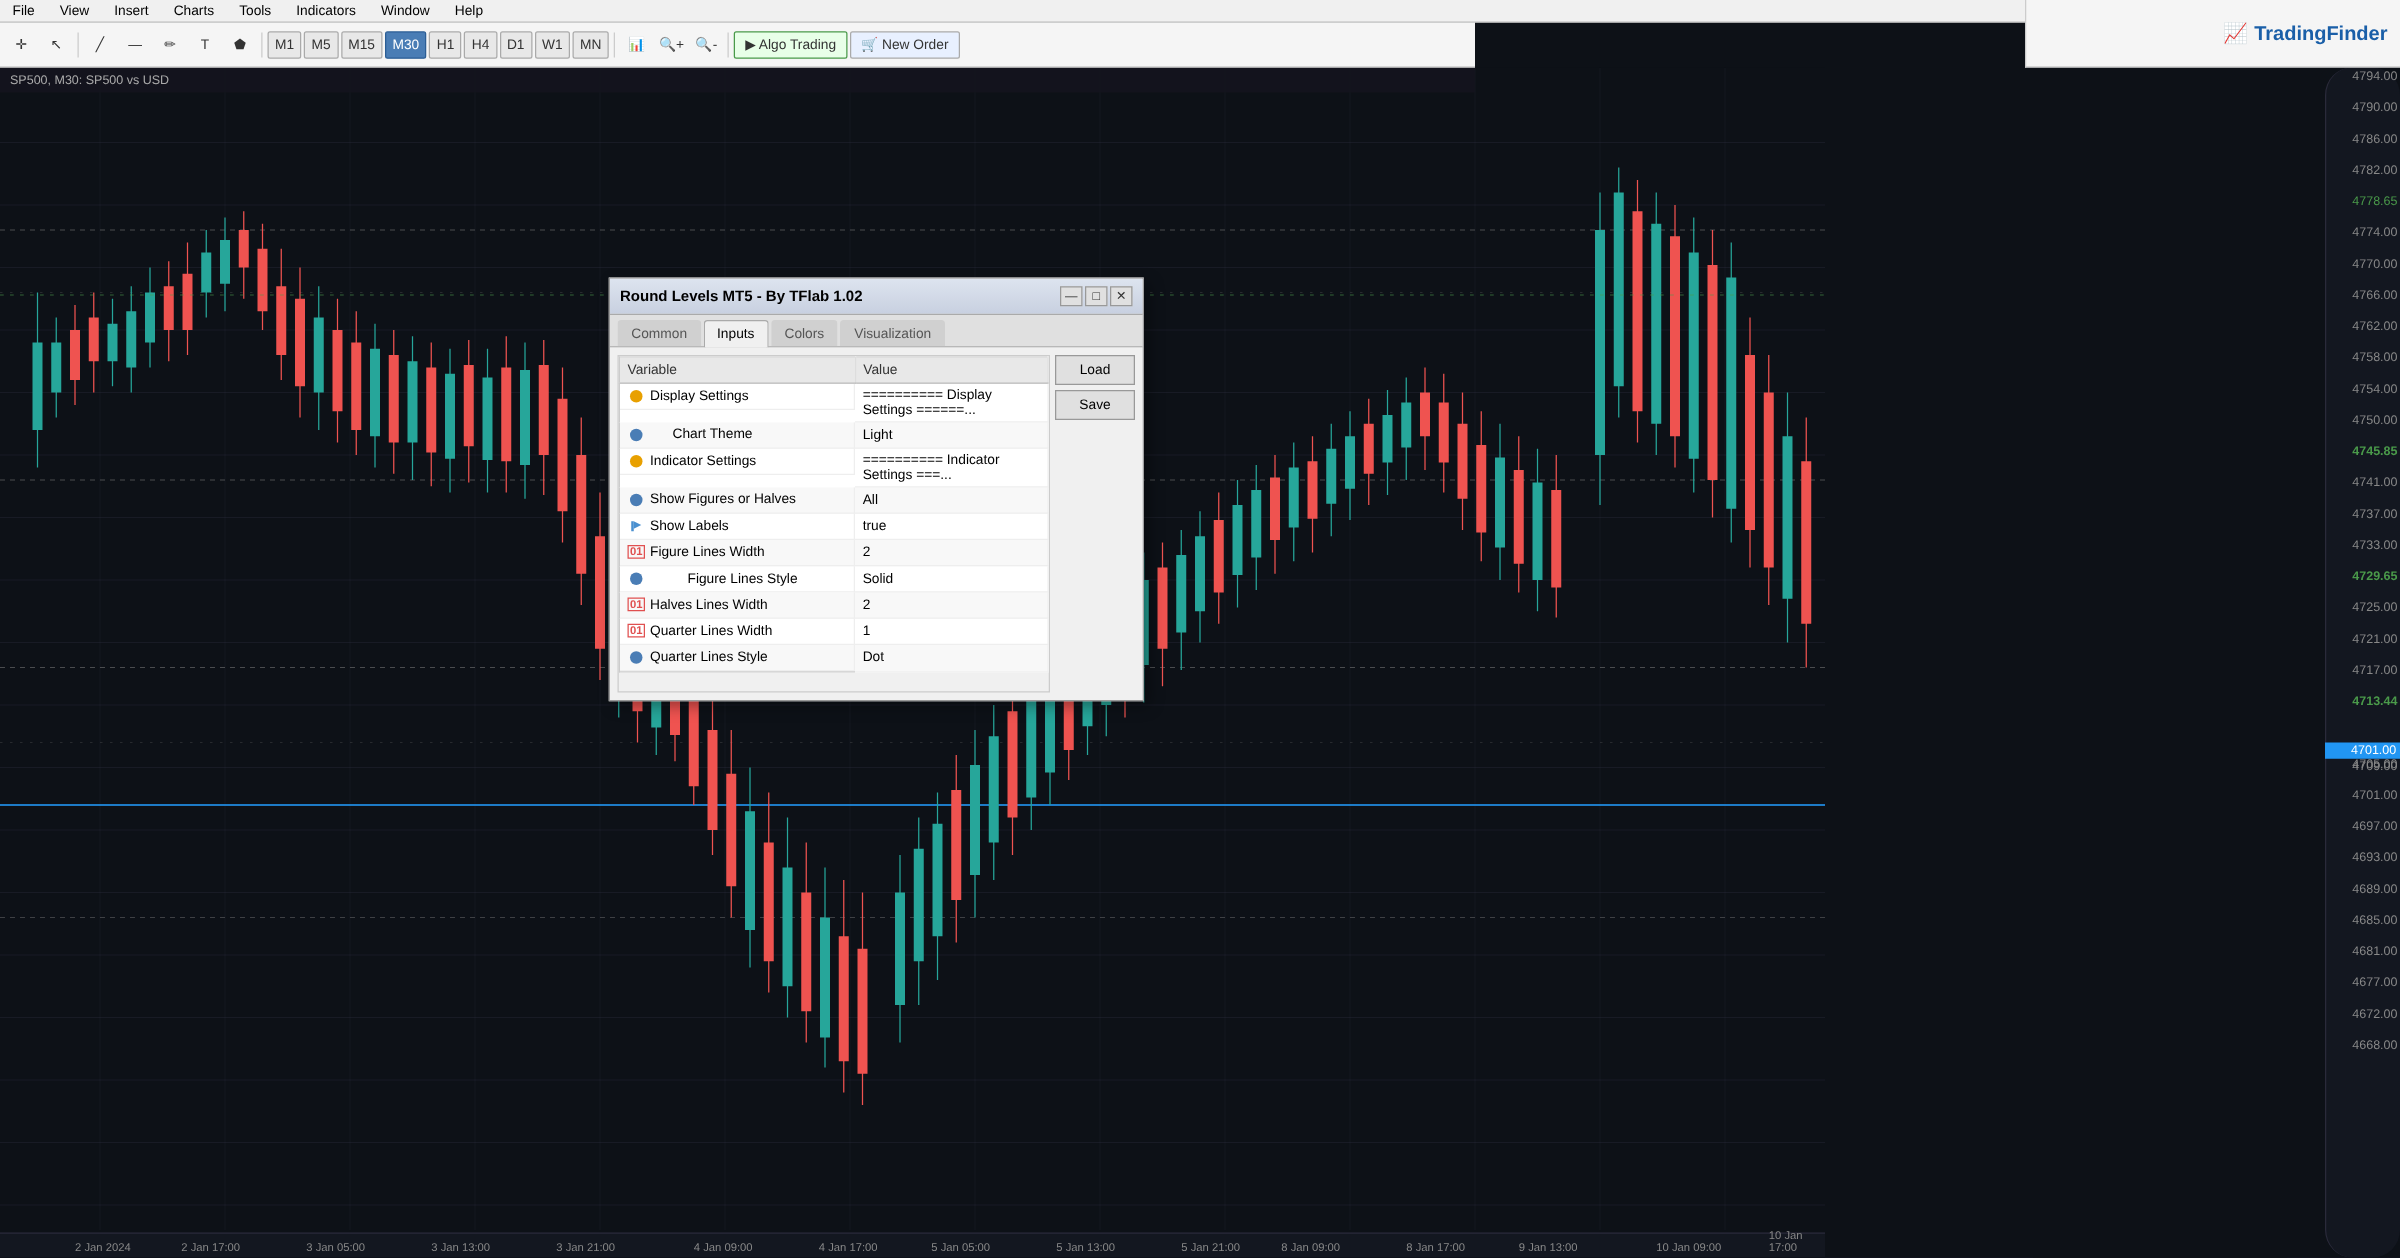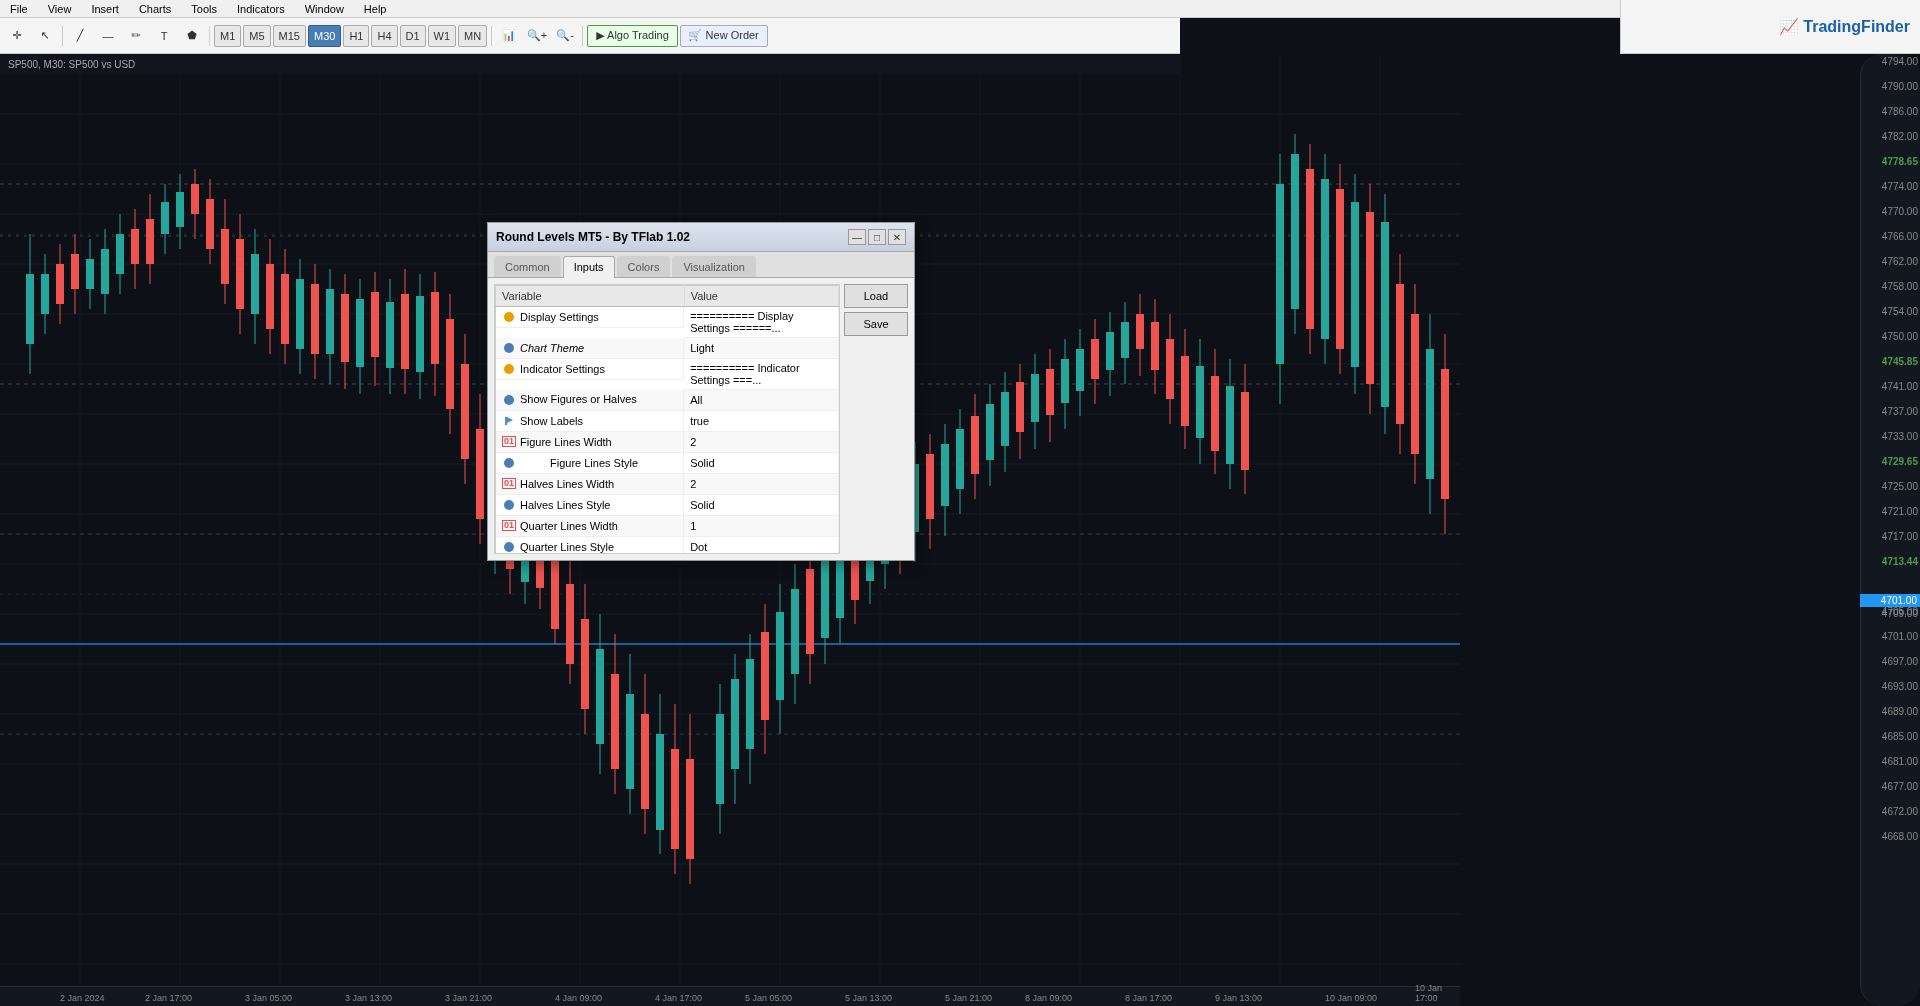--- a/index.html
+++ b/index.html
@@ -578,21 +578,21 @@
 
 <div class="symbol-bar">
   <span class="symbol-text">SP500, M30: SP500 vs USD</span>
 </div>
 
 <div class="price-axis">
   <span class="price-label" style="top:2px">4794.00</span>
   <span class="price-label" style="top:27px">4790.00</span>
   <span class="price-label" style="top:52px">4786.00</span>
   <span class="price-label" style="top:77px">4782.00</span>
-  <span class="price-label" style="top:102px;color:#4a9a4a;font-weight:bold;">4778.65</span>
+  <span class="price-label" style="top:102px;color:#4a9a4a;font-weight:normal;">4778.65</span>
   <span class="price-label" style="top:127px">4774.00</span>
   <span class="price-label" style="top:152px">4770.00</span>
   <span class="price-label" style="top:177px">4766.00</span>
   <span class="price-label" style="top:202px">4762.00</span>
   <span class="price-label" style="top:227px">4758.00</span>
   <span class="price-label" style="top:252px">4754.00</span>
   <span class="price-label" style="top:277px">4750.00</span>
   <span class="price-label" style="top:302px;color:#4a9a4a;font-weight:bold;">4745.85</span>
   <span class="price-label" style="top:327px">4741.00</span>
   <span class="price-label" style="top:352px">4737.00</span>
@@ -654,21 +654,21 @@
                       <span class="row-icon">
                         <svg width="12" height="12" viewBox="0 0 12 12">
                           <circle cx="6" cy="6" r="5" fill="#e8a000"></circle>
                         </svg>
                       </span>
                       <span style="overflow: hidden; text-overflow: ellipsis;">Display Settings</span>
                     </td>
                     <td>========== Display Settings ======...</td>
                   </tr>
                   <tr>
-                    <td style="display: flex; align-items: center; gap: 4px; white-space: nowrap; overflow: hidden; font-style: italic;">
+                    <td style="display: flex; align-items: flex-start; gap: 22px; white-space: nowrap; overflow: hidden;">
                       <span class="row-icon">
                         <svg width="12" height="12" viewBox="0 0 12 12">
                           <circle cx="6" cy="6" r="5" fill="#4a7db5"></circle>
                         </svg>
                       </span>
                       <span style="overflow: hidden; text-overflow: ellipsis;">Chart Theme</span>
                     </td>
                     <td>Light</td>
                   </tr>
                   <tr>
@@ -726,31 +726,20 @@
                     <td>Solid</td>
                   </tr>
                   <tr>
                     <td style="display: flex; align-items: center; gap: 4px; white-space: nowrap; overflow: hidden;">
                       <span class="row-icon">
                         <span style="font-size:9px;font-weight:bold;color:#e05050;border:1px solid #e05050;padding:0 1px;line-height:1;">01</span>
                       </span>
                       <span style="overflow: hidden; text-overflow: ellipsis;">Halves Lines Width</span>
                     </td>
                     <td>2</td>
-                  </tr>
-                  <tr>
-                    <td style="display: flex; align-items: center; gap: 4px; white-space: nowrap; overflow: hidden;">
-                      <span class="row-icon">
-                        <svg width="12" height="12" viewBox="0 0 12 12">
-                          <circle cx="6" cy="6" r="5" fill="#4a7db5"></circle>
-                        </svg>
-                      </span>
-                      <span style="overflow: hidden; text-overflow: ellipsis;">Halves Lines Style</span>
-                    </td>
-                    <td>Solid</td>
                   </tr>
                   <tr>
                     <td style="display: flex; align-items: center; gap: 4px; white-space: nowrap; overflow: hidden;">
                       <span class="row-icon">
                         <span style="font-size:9px;font-weight:bold;color:#e05050;border:1px solid #e05050;padding:0 1px;line-height:1;">01</span>
                       </span>
                       <span style="overflow: hidden; text-overflow: ellipsis;">Quarter Lines Width</span>
                     </td>
                     <td>1</td>
                   </tr>

